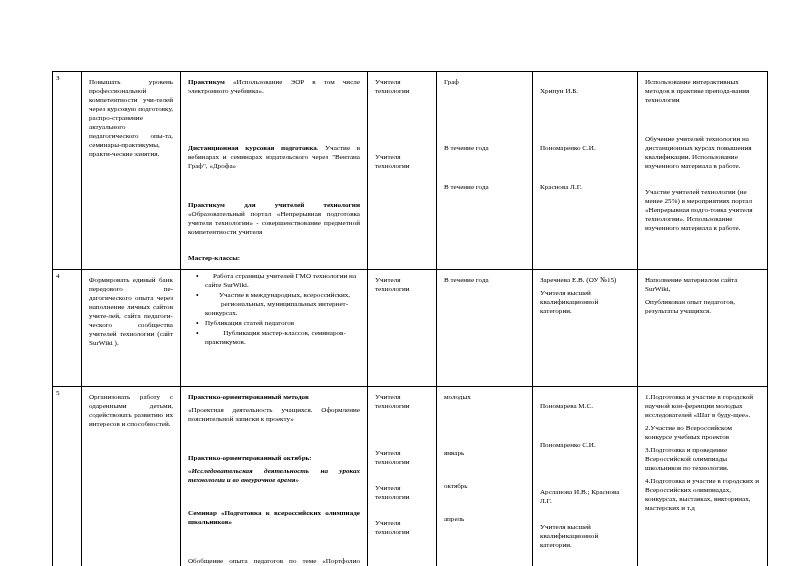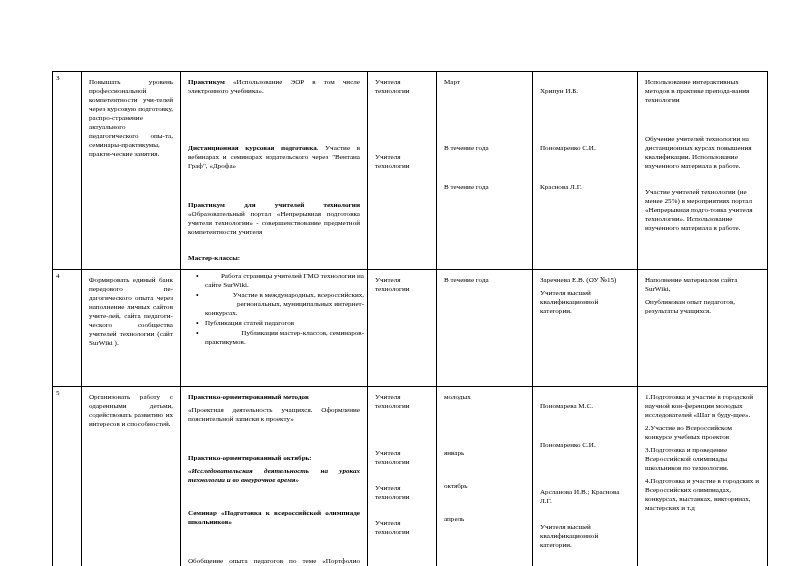--- a/index.html
+++ b/index.html
@@ -57,21 +57,21 @@
 
   ul.bul {
     margin: 0;
     padding-left: 12px;
     list-style: none;
   }
   ul.bul li {
     position: relative;
     margin: 0 0 1px 0;
     padding-left: 9px;
-    text-align: right;
+    text-align: center;
   }
   ul.bul li::before {
     content: "\2022";
     position: absolute;
     left: 0;
     top: -0.5px;
     font-size: 7.5px;
   }
   .r3 td { height: 186px; }
   .r4 td { height: 112px; }
@@ -105,21 +105,21 @@
       </td>
 
       <td class="c4">
         <div class="blk">Учителя технологии</div>
         <div class="gap-xxl"></div>
         <div class="gap-sm"></div>
         <div class="blk">Учителя технологии</div>
       </td>
 
       <td class="c5">
-        <div class="blk">Март</div>
+        <div class="blk">Граф</div>
         <div class="gap-xxl"></div>
         <div class="gap-sm"></div>
         <div class="blk">В течение года</div>
         <div class="gap-lg"></div>
         <div class="blk">В течение года</div>
       </td>
 
       <td class="c6">
         <div class="gap-sm"></div>
         <div class="blk">Хрипун И.Б.</div>
@@ -184,21 +184,21 @@
         <div class="blk">Организовать работу с одаренными детьми, содействовать развитию их интересов и способностей.</div>
       </td>
 
       <td class="c3">
         <div class="blk b">Практико-ориентированный методов</div>
         <div class="blk">«Проектная деятельность учащихся. Оформление пояснительной записки к проекту»</div>
         <div class="gap-lg"></div>
         <div class="blk b">Практико-ориентированный октябрь:</div>
         <div class="blk bi">«Исследовательская деятельность на уроках технологии и во внеурочное время»</div>
         <div class="gap-md"></div>
-        <div class="blk"><span class="b">Семинар</span><span class="b"> «Подготовка к всероссийской олимпиаде школьников»</span></div>
+        <div class="blk"><span class="b">Семинар</span><span class="b"> «Подготовка к всероссийских олимпиаде школьников»</span></div>
         <div class="gap-lg"></div>
         <div class="blk">Обобщение опыта педагогов по теме «Портфолио ученика»</div>
       </td>
 
       <td class="c4">
         <div class="blk">Учителя технологии</div>
         <div class="gap-xl"></div>
         <div class="blk">Учителя технологии</div>
         <div class="gap-sm"></div>
         <div class="blk">Учителя технологии</div>

